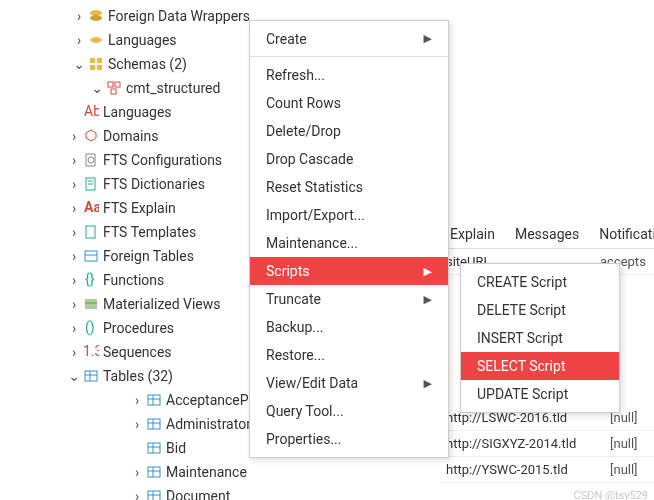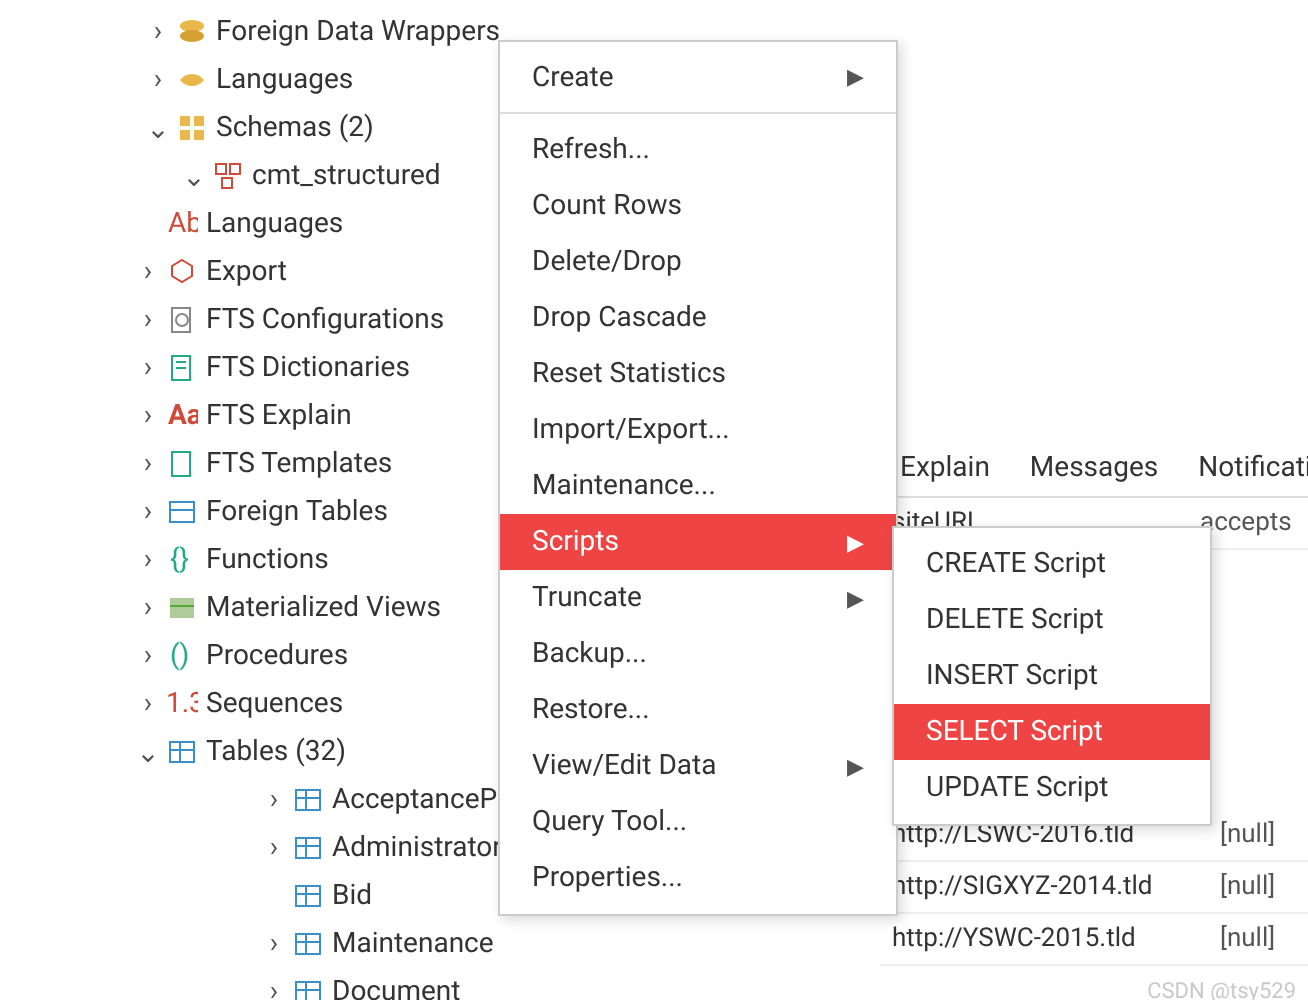--- a/index.html
+++ b/index.html
@@ -5,21 +5,21 @@
 *{box-sizing:border-box;margin:0;padding:0;font-family:-apple-system,BlinkMacSystemFont,"Segoe UI",Roboto,sans-serif;font-size:14px}
 body{width:654px;height:500px;overflow:hidden;background:#fff;position:relative;color:#333}
 .tree{position:absolute;left:0;top:0;width:300px;padding-top:4px}
 .row{display:flex;align-items:center;height:24px;cursor:pointer;white-space:nowrap}
 .ex{width:14px;height:14px;display:inline-flex;align-items:center;justify-content:center;color:#555;margin-right:2px}
 .ico{width:16px;height:16px;display:inline-flex;align-items:center;justify-content:center;margin-right:4px}
 .lbl{color:#333}
 .l0{padding-left:72px}.l1{padding-left:90px}.l2{padding-left:67px}.l3{padding-left:130px}
 .menu{position:absolute;background:#fff;border:1px solid #ccc;box-shadow:2px 2px 6px rgba(0,0,0,0.15);padding:4px 0;z-index:10}
 .menu.m1{left:249px;top:20px;width:200px}
-.menu.m2{left:446px;top:263px;width:160px}
+.menu.m2{left:460px;top:263px;width:160px}
 .mi{display:flex;align-items:center;justify-content:space-between;height:28px;padding:0 16px;cursor:pointer;color:#333}
 .mi.sep{border-bottom:1px solid #ddd;margin-bottom:4px;padding-bottom:4px;height:32px}
 .mi.hl{background:#ef4444;color:#fff}
 .sub{font-size:11px;color:#555}
 .grid{position:absolute;left:440px;top:220px;right:0}
 .grid-head{display:flex;border-bottom:1px solid #ddd}
 .gh{padding:6px 10px;color:#333}
 .grid-row{display:flex;border-bottom:1px solid #eee;height:26px;align-items:center}
 .gc{padding:0 6px;overflow:hidden;white-space:nowrap;font-size:13px}
 .gc.url{flex:1;color:#333}
@@ -106,21 +106,21 @@
       </span>
       <span class="lbl">Languages</span>
     </div>
   <div class="row l2">
       <span class="ex">›</span>
       <span class="ico">
         <svg width="16" height="16">
           <path d="M8 2l5 3v5l-5 3l-5-3V5z" fill="none" stroke="#d04a3a"></path>
         </svg>
       </span>
-      <span class="lbl">Export</span>
+      <span class="lbl">Domains</span>
     </div>
   <div class="row l2">
       <span class="ex">›</span>
       <span class="ico">
         <svg width="16" height="16">
           <rect x="3" y="2" width="9" height="12" fill="none" stroke="#888"></rect>
           <circle cx="8" cy="8" r="3" fill="none" stroke="#888"></circle>
         </svg>
       </span>
       <span class="lbl">FTS Configurations</span>

